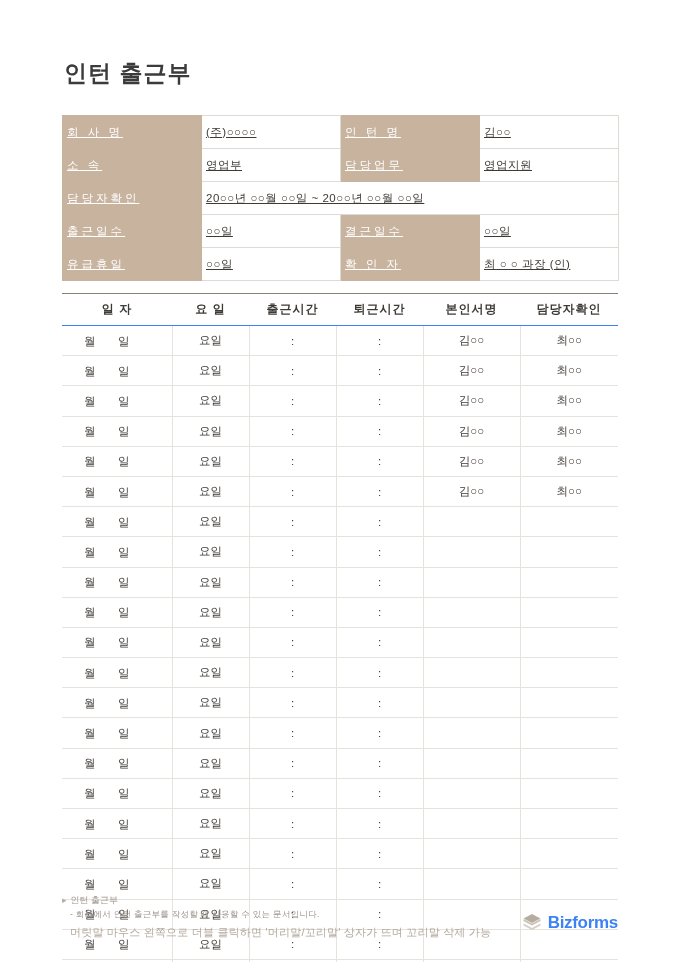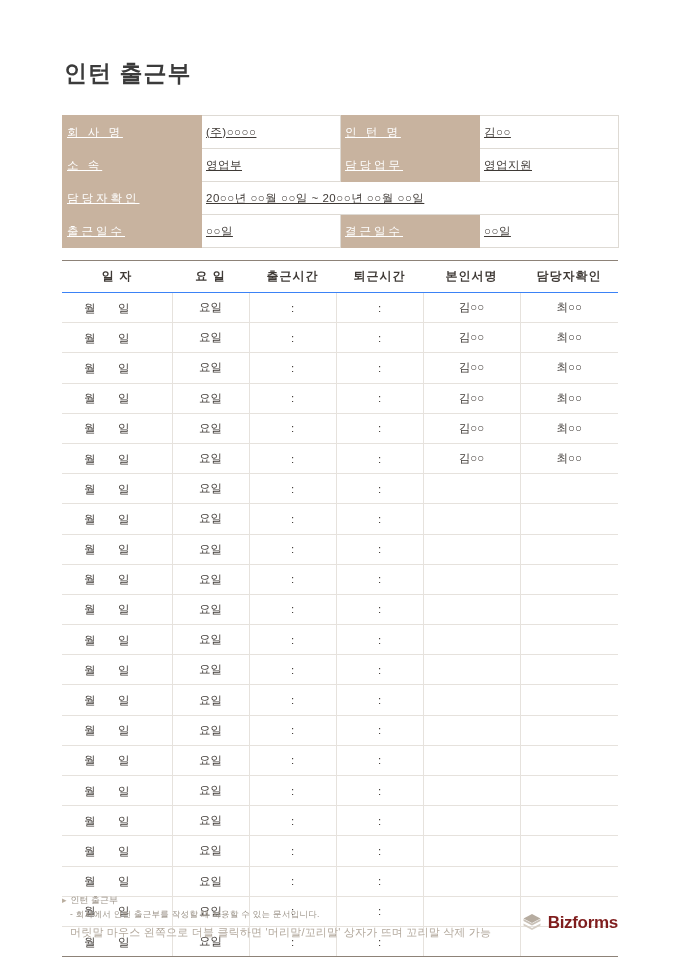--- a/index.html
+++ b/index.html
@@ -142,21 +142,21 @@
     position: absolute;
     right: 0;
     bottom: 6px;
     display: flex;
     align-items: center;
     gap: 6px;
   }
   .brand-text {
     font-size: 17px;
     font-weight: bold;
-    color: #7f1d1d;
+    color: #3b82f6;
     letter-spacing: -0.3px;
   }
   .brand-icon svg { display: block; }
 </style>
 </head>
 <body>
 
 <div class="page">
 
   <h1 class="doc-title">인턴 출근부</h1>
@@ -183,20 +183,26 @@
       </tr>
       <tr>
         <td class="lbl">담당자확인</td>
         <td class="val" colspan="3">20○○년 ○○월 ○○일 ~ 20○○년 ○○월 ○○일</td>
       </tr>
       <tr>
         <td class="lbl">출근일수</td>
         <td class="val">○○일</td>
         <td class="lbl">결근일수</td>
         <td class="val">○○일</td>
+      </tr>
+      <tr>
+        <td class="lbl">유급휴일</td>
+        <td class="val">○○일</td>
+        <td class="lbl">확 인 자</td>
+        <td class="val">최 ○ ○  과장 (인)</td>
       </tr>
     </tbody>
   </table>
 
   <table class="att">
     <colgroup>
       <col style="width:110px">
       <col style="width:77px">
       <col style="width:87px">
       <col style="width:87px">

